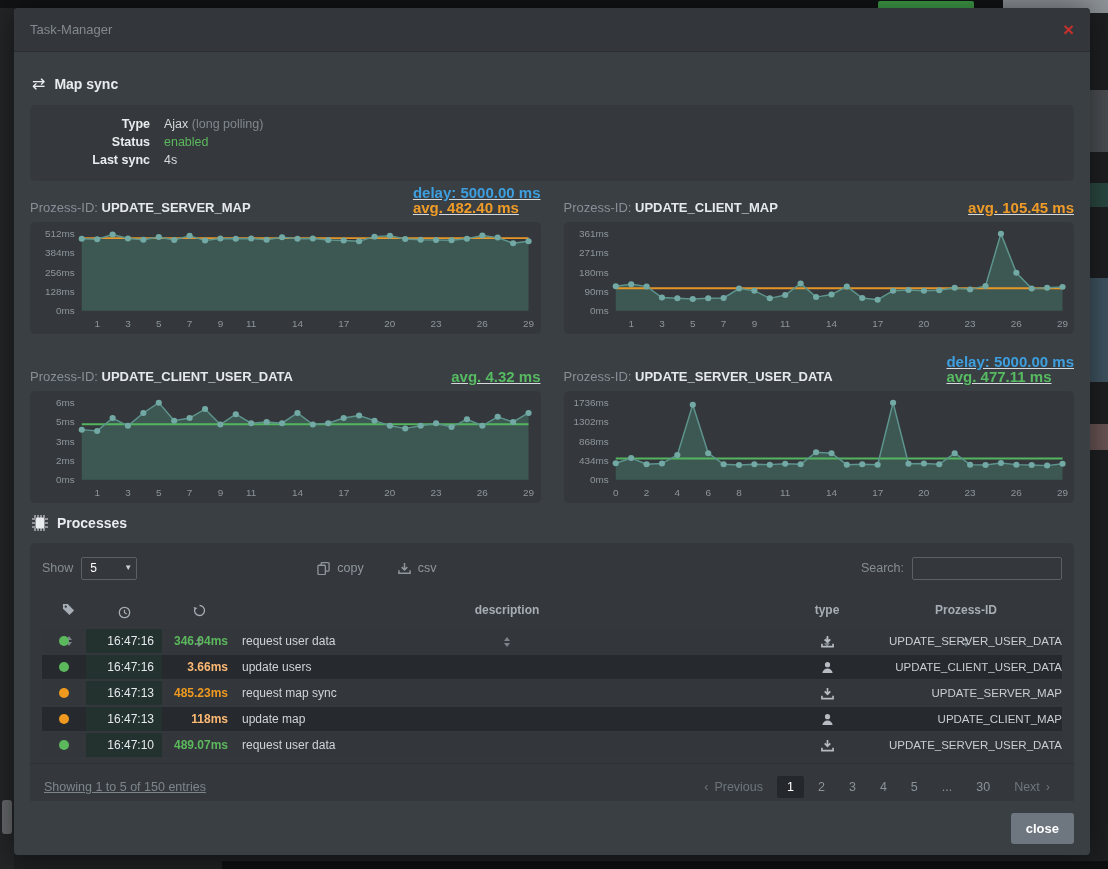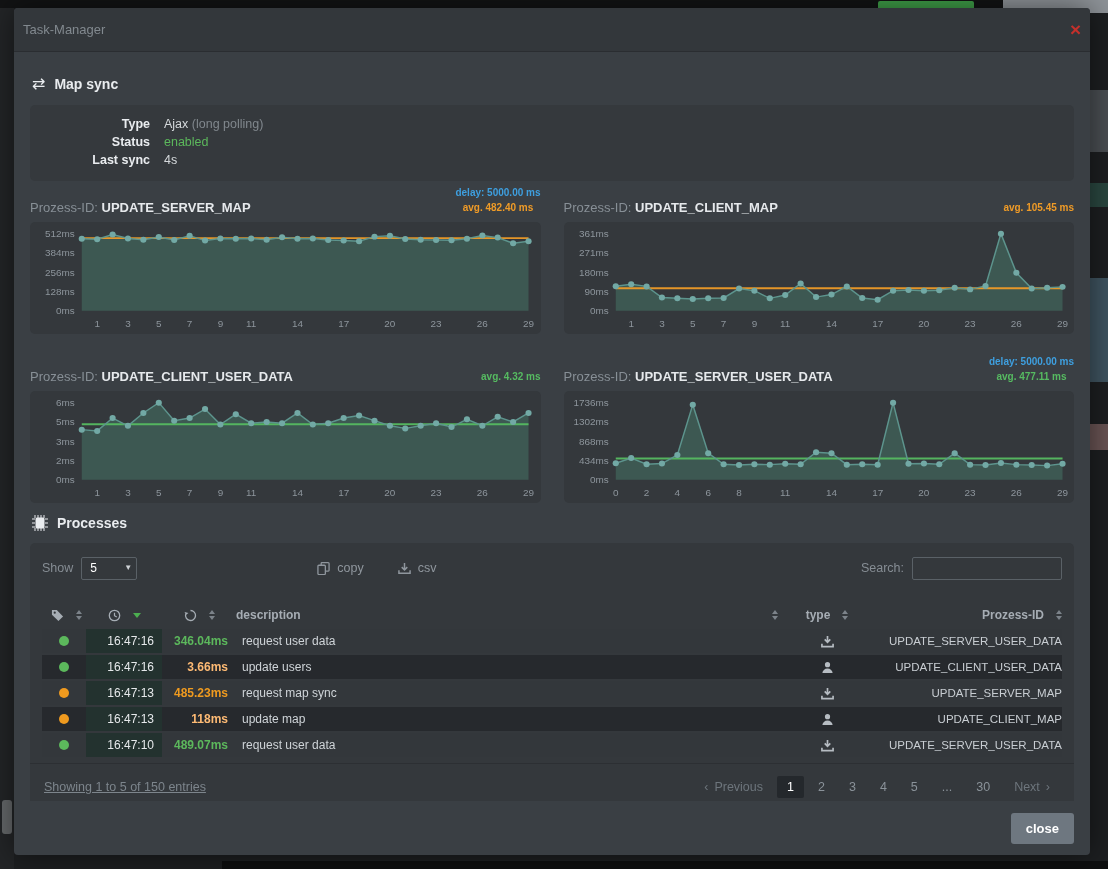--- a/index.html
+++ b/index.html
@@ -26,21 +26,21 @@
   
   .modal {
     position:absolute; left:14px; top:8px; width:1076px; height:847px;
     background:#3a3f44; border-radius:4px;
     display:flex; flex-direction:column;
     box-shadow:0 0 30px rgba(0,0,0,.5);
   }
   .modal-header {
     height:44px; flex:0 0 44px; background:#33373b; border-bottom:1px solid #2a2d31;
     display:flex; align-items:center; justify-content:space-between;
-    padding:0 9px; border-radius:4px 4px 0 0;
+    padding:0 16px; border-radius:4px 4px 0 0;
   }
   .modal-title { color:#82898f; font-size:13px; }
   .close-x { background:none; border:none; color:#c4302b; font-size:19px; font-weight:bold; cursor:pointer; line-height:1; }
   .modal-body { flex:1 1 auto; padding:10px 16px 0 16px; overflow:hidden; }
   .modal-footer {
     flex:0 0 54px; display:flex; align-items:center; justify-content:flex-end;
     padding:0 16px; border-radius:0 0 4px 4px;
   }
   .close-btn {
     background:#6e7780; color:#fff; font-weight:bold; font-size:13px;
@@ -59,21 +59,21 @@
   .sync-label { width:120px; text-align:right; font-weight:bold; color:#e9ecef; }
   .sync-value { margin-left:14px; color:#d5d9dc; }
   .sync-note { color:#80878d; }
   .status-enabled { color:#5cb85c; }
 
   
   .charts-grid { display:grid; grid-template-columns:1fr 1fr; column-gap:23px; row-gap:20px; margin-top:4px; }
   .chart-head { display:flex; justify-content:space-between; align-items:flex-end; min-height:30px; margin-bottom:7px; }
   .chart-title { font-size:13px; color:#878f96; }
   .pid-name { color:#e6e9ec; font-weight:bold; }
-  .chart-stats { display:flex; flex-direction:column; align-items:center; font-size:10px; font-weight:bold; line-height:15px; }
+  .chart-stats { display:flex; flex-direction:column; align-items:flex-start; font-size:15px; font-weight:bold; line-height:15px;text-decoration:underline; }
   .chart-stats span:empty { display:none; }
   .chart-panel { background:#34383c; border-radius:5px; height:112px; padding:2px 4px; }
   .chart-panel svg { width:100%; height:100%; display:block; }
 
   
   .table-card { background:#34383c; border-radius:5px; padding:10px 12px 0 12px; margin-top:2px; }
   .table-toolbar { display:flex; align-items:center; height:30px; margin-bottom:20px; color:#868d94; font-size:12.5px; }
   .select-wrap { position:relative; margin-left:8px; }
   .page-size-select {
     width:56px; height:23px; background:#34383c; color:#fff; font-size:12px;
@@ -82,21 +82,21 @@
   }
   .select-wrap .caret { position:absolute; right:5px; top:6px; font-size:8px; color:#cfd3d7; pointer-events:none; }
   .export-group { display:flex; gap:34px; margin-left:180px; }
   .export-btn { display:flex; align-items:center; gap:7px; background:none; border:none; color:#8f969d; font-size:12.5px; cursor:pointer; font-family:"Liberation Sans", sans-serif; }
   .export-btn svg { width:13px; height:13px; }
   .search-group { margin-left:auto; display:flex; align-items:center; gap:8px; }
   .search-input { width:150px; height:23px; background:#34383c; border:1px solid #5a6167; border-radius:2px; color:#e6e9ec; padding:0 6px; font-size:12px; }
 
   .tbl-grid { display:grid; grid-template-columns:44px 76px 74px 1fr 86px 192px; align-items:center; }
   .tbl-header { height:24px; color:#a6adb4; font-size:12px; font-weight:bold; }
-  .tbl-header .hcell { display:flex; align-items:center; gap:12px; height:100%; }
+  .tbl-header .hcell { display:flex; align-items:center; gap:20px; height:100%;flex-direction:column; }
   .hcell.c-tag { padding-left:9px; }
   .hcell.c-time { justify-content:center; }
   .hcell.c-hist { justify-content:center; }
   .hcell.c-desc { justify-content:space-between; padding-right:6px; }
   .hcell.c-type { justify-content:center; }
   .hcell.c-pid { justify-content:flex-end; }
   .hicon svg { width:13px; height:13px; display:block; }
   .sort { display:inline-flex; flex-direction:column; gap:2px; }
   .sort .tri-up { width:0; height:0; border-left:3.5px solid transparent; border-right:3.5px solid transparent; border-bottom:4px solid #7c838a; }
   .sort .tri-dn { width:0; height:0; border-left:3.5px solid transparent; border-right:3.5px solid transparent; border-top:4px solid #7c838a; }

